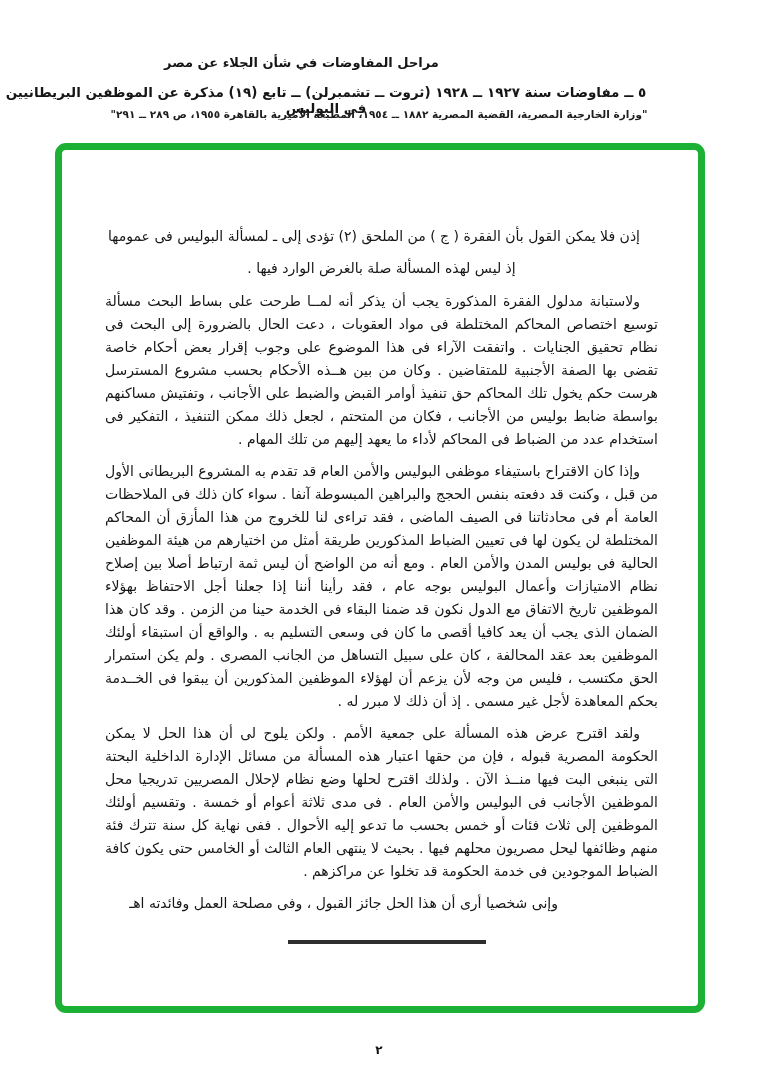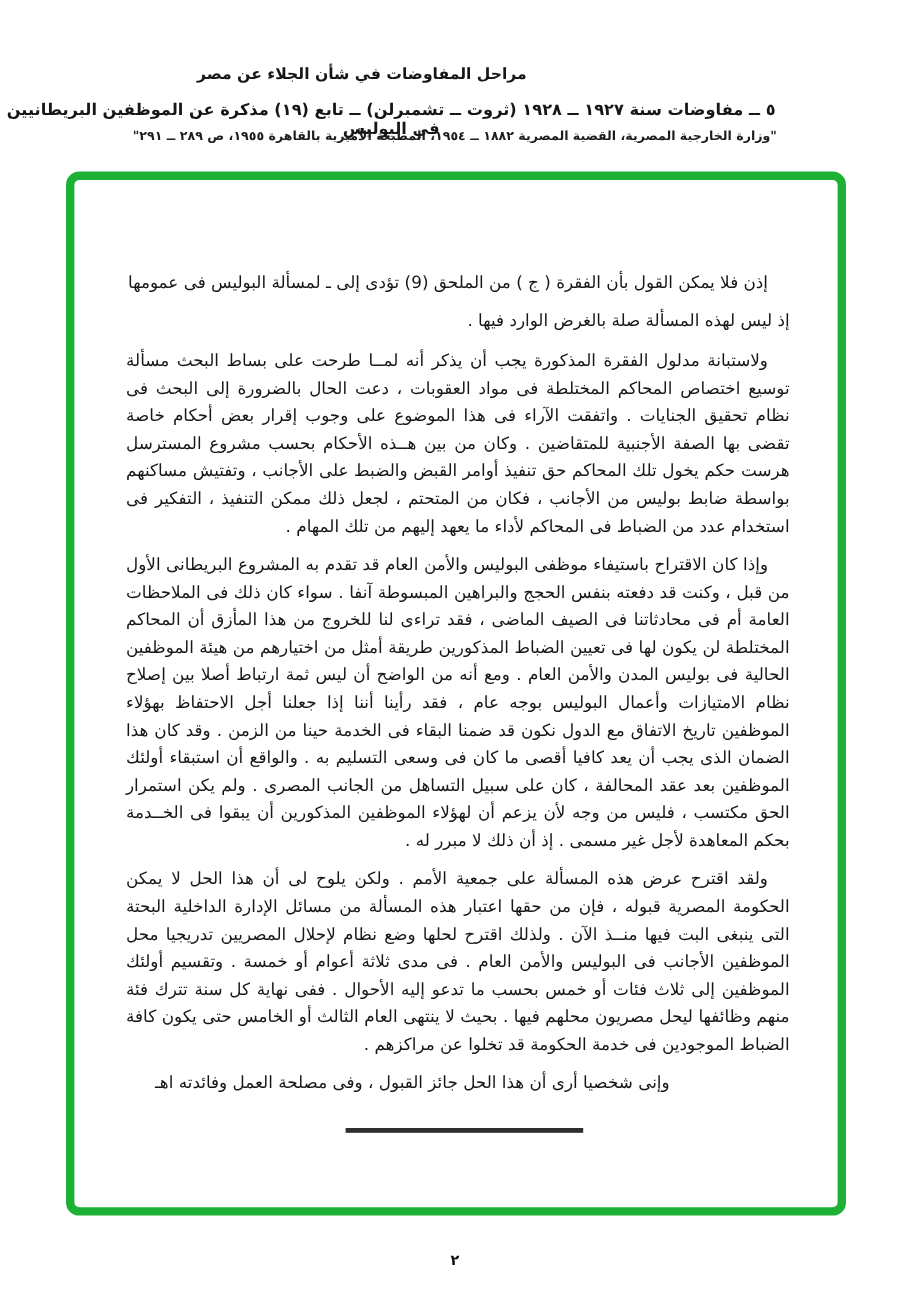--- a/index.html
+++ b/index.html
@@ -47,21 +47,21 @@
     padding: 75px 40px 0 43px;
     direction: rtl;
   }
   .scan-text {
     font-size: 14px;
     line-height: 23px;
     text-align: justify;
     color: #161616;
   }
   .para { margin-bottom: 9px; text-indent: 18px; }
-  .para-continuation { text-align: right; text-indent: 0; margin-bottom: 10px; }
+  .para-continuation { text-align: center; text-indent: 0; margin-bottom: 10px; }
   .para-opening { margin-bottom: 9px; text-indent: 18px; }
   .para-closing {
     text-indent: 0;
     padding-right: 100px;
     margin-bottom: 0;
     white-space: nowrap;
   }
   .end-rule {
     width: 198px; height: 4px;
     background: var(--rule-color, #2e2e2e);
@@ -84,21 +84,21 @@
 
   <div class="header">
     <div class="header-line1">مراحل المفاوضات في شأن الجلاء عن مصر</div>
     <div class="header-line2">٥ ــ مفاوضات سنة ١٩٢٧ ــ ١٩٢٨ (ثروت ــ تشمبرلن) ــ تابع (١٩) مذكرة عن الموظفين البريطانيين في البوليس</div>
     <div class="header-line3">"وزارة الخارجية المصرية، القضية المصرية ١٨٨٢ ــ ١٩٥٤، المطبعة الأميرية بالقاهرة ١٩٥٥، ص ٢٨٩ ــ ٢٩١"</div>
   </div>
 
   <div class="scan-frame">
     <div class="scan-content">
       <div class="scan-text">
-        <p class="para para-opening">إذن فلا يمكن القول بأن الفقرة ( ج ) من الملحق (9) تؤدى إلى ـ لمسألة البوليس فى عمومها</p>
+        <p class="para para-opening">إذن فلا يمكن القول بأن الفقرة ( ج ) من الملحق (٢) تؤدى إلى ـ لمسألة البوليس فى عمومها</p>
         <p class="para para-continuation">إذ ليس لهذه المسألة صلة بالغرض الوارد فيها .</p>
         <p class="para">ولاستبانة مدلول الفقرة المذكورة يجب أن يذكر أنه لمــا طرحت على بساط البحث مسألة توسيع اختصاص المحاكم المختلطة فى مواد العقوبات ، دعت الحال بالضرورة إلى البحث فى نظام تحقيق الجنايات . واتفقت الآراء فى هذا الموضوع على وجوب إقرار بعض أحكام خاصة تقضى بها الصفة الأجنبية للمتقاضين . وكان من بين هــذه الأحكام بحسب مشروع المسترسل هرست حكم يخول تلك المحاكم حق تنفيذ أوامر القبض والضبط على الأجانب ، وتفتيش مساكنهم بواسطة ضابط بوليس من الأجانب ، فكان من المتحتم ، لجعل ذلك ممكن التنفيذ ، التفكير فى استخدام عدد من الضباط فى المحاكم لأداء ما يعهد إليهم من تلك المهام .</p>
         <p class="para">وإذا كان الاقتراح باستيفاء موظفى البوليس والأمن العام قد تقدم به المشروع البريطانى الأول من قبل ، وكنت قد دفعته بنفس الحجج والبراهين المبسوطة آنفا . سواء كان ذلك فى الملاحظات العامة أم فى محادثاتنا فى الصيف الماضى ، فقد تراءى لنا للخروج من هذا المأزق أن المحاكم المختلطة لن يكون لها فى تعيين الضباط المذكورين طريقة أمثل من اختيارهم من هيئة الموظفين الحالية فى بوليس المدن والأمن العام . ومع أنه من الواضح أن ليس ثمة ارتباط أصلا بين إصلاح نظام الامتيازات وأعمال البوليس بوجه عام ، فقد رأينا أننا إذا جعلنا أجل الاحتفاظ بهؤلاء الموظفين تاريخ الاتفاق مع الدول نكون قد ضمنا البقاء فى الخدمة حينا من الزمن . وقد كان هذا الضمان الذى يجب أن يعد كافيا أقصى ما كان فى وسعى التسليم به . والواقع أن استبقاء أولئك الموظفين بعد عقد المحالفة ، كان على سبيل التساهل من الجانب المصرى . ولم يكن استمرار الحق مكتسب ، فليس من وجه لأن يزعم أن لهؤلاء الموظفين المذكورين أن يبقوا فى الخــدمة بحكم المعاهدة لأجل غير مسمى . إذ أن ذلك لا مبرر له .</p>
         <p class="para">ولقد اقترح عرض هذه المسألة على جمعية الأمم . ولكن يلوح لى أن هذا الحل لا يمكن الحكومة المصرية قبوله ، فإن من حقها اعتبار هذه المسألة من مسائل الإدارة الداخلية البحتة التى ينبغى البت فيها منــذ الآن . ولذلك اقترح لحلها وضع نظام لإحلال المصريين تدريجيا محل الموظفين الأجانب فى البوليس والأمن العام . فى مدى ثلاثة أعوام أو خمسة . وتقسيم أولئك الموظفين إلى ثلاث فئات أو خمس بحسب ما تدعو إليه الأحوال . ففى نهاية كل سنة تترك فئة منهم وظائفها ليحل مصريون محلهم فيها . بحيث لا ينتهى العام الثالث أو الخامس حتى يكون كافة الضباط الموجودين فى خدمة الحكومة قد تخلوا عن مراكزهم .</p>
         <p class="para para-closing">وإنى شخصيا أرى أن هذا الحل جائز القبول ، وفى مصلحة العمل وفائدته اهـ</p>
         <div class="end-rule"></div>
       </div>
     </div>
   </div>
 

